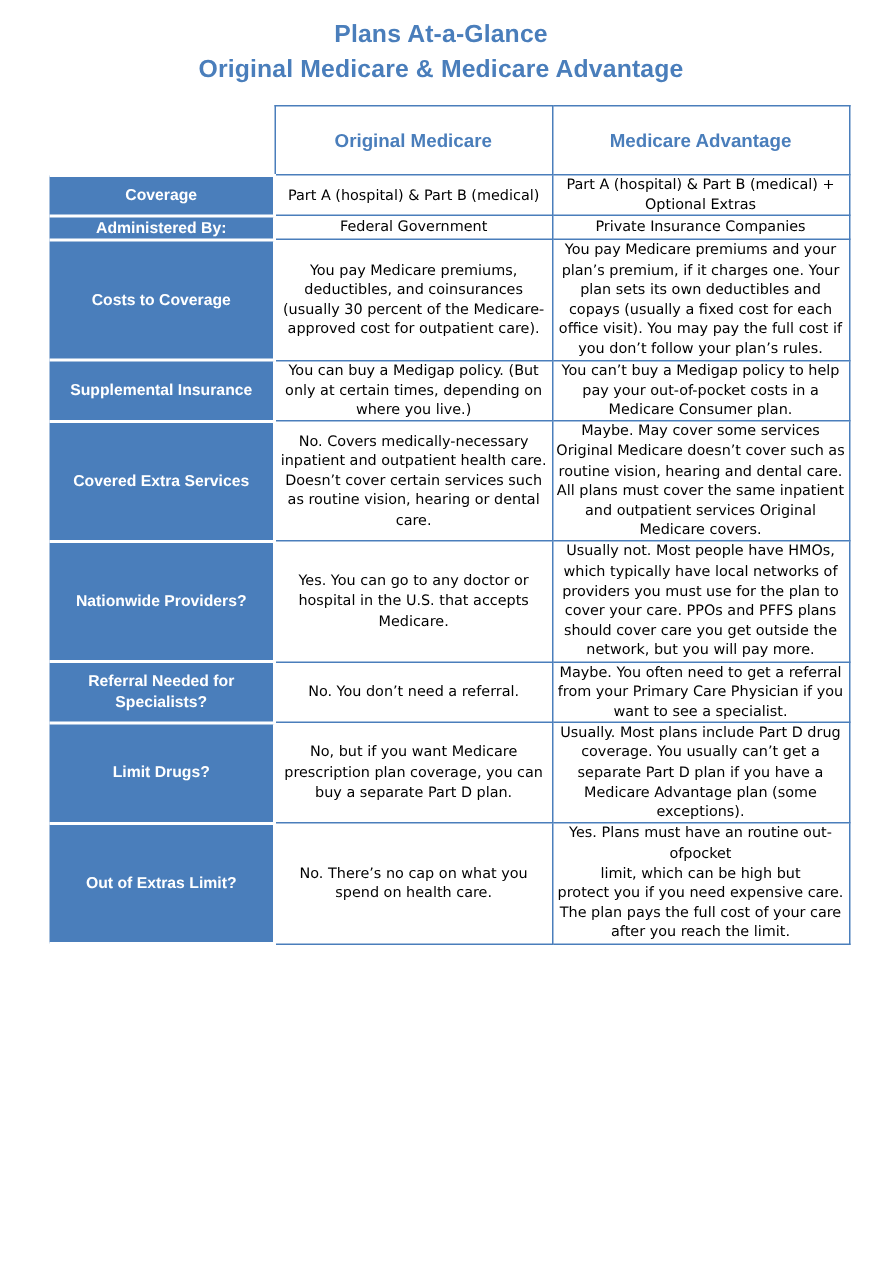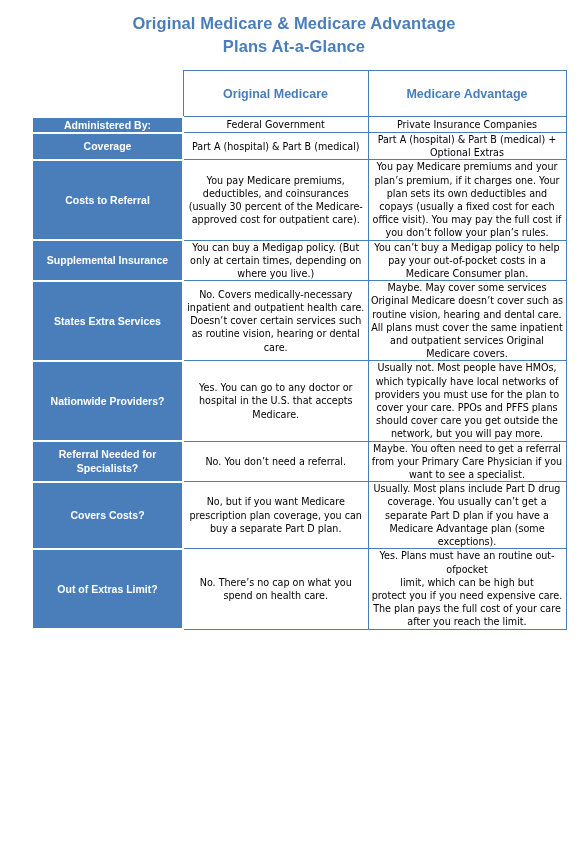--- a/index.html
+++ b/index.html
@@ -102,73 +102,73 @@
   }
 
   .nowrapline { display: block; }
 </style>
 </head>
 <body>
 
 <div id="page">
 
   <div class="title-block">
+    <div class="title-line">Plans At-a-Glance</div>
     <div class="title-line">Original Medicare &amp; Medicare Advantage</div>
-    <div class="title-line">Plans At-a-Glance</div>
   </div>
 
   <table class="table">
     <colgroup>
       <col class="c-label">
       <col class="c-om">
       <col class="c-ma">
     </colgroup>
     <tbody id="table-body">
         <tr class="head">
           <td class="lbl"></td>
           <th class="colhead">Original Medicare</th>
           <th class="colhead">Medicare Advantage</th>
         </tr>
         <tr>
+          <td class="lbl">Coverage</td>
+          <td class="cell">Part A (hospital) &amp; Part B (medical)</td>
+          <td class="cell">Part A (hospital) &amp; Part B (medical) + Optional Extras</td>
+        </tr>
+        <tr>
           <td class="lbl">Administered By:</td>
           <td class="cell">Federal Government</td>
           <td class="cell">Private Insurance Companies</td>
         </tr>
         <tr>
-          <td class="lbl">Coverage</td>
-          <td class="cell">Part A (hospital) &amp; Part B (medical)</td>
-          <td class="cell">Part A (hospital) &amp; Part B (medical) + Optional Extras</td>
-        </tr>
-        <tr>
-          <td class="lbl">Costs to Referral</td>
+          <td class="lbl">Costs to Coverage</td>
           <td class="cell">You pay Medicare premiums, deductibles, and coinsurances (usually 30 percent of the Medicare-approved cost for outpatient care).</td>
           <td class="cell">You pay Medicare premiums and your plan’s premium, if it charges one. Your plan sets its own deductibles and copays (usually a fixed cost for each office visit). You may pay the full cost if you don’t follow your plan’s rules.</td>
         </tr>
         <tr>
           <td class="lbl">Supplemental Insurance</td>
           <td class="cell">You can buy a Medigap policy. (But only at certain times, depending on where you live.)</td>
           <td class="cell">You can’t buy a Medigap policy to help pay your out-of-pocket costs in a Medicare Consumer plan.</td>
         </tr>
         <tr>
-          <td class="lbl">States Extra Services</td>
+          <td class="lbl">Covered Extra Services</td>
           <td class="cell">No. Covers medically-necessary inpatient and outpatient health care. Doesn’t cover certain services such as routine vision, hearing or dental care.</td>
           <td class="cell">Maybe. May cover some services Original Medicare doesn’t cover such as routine vision, hearing and dental care. All plans must cover the same inpatient and outpatient services Original Medicare covers.</td>
         </tr>
         <tr>
           <td class="lbl">Nationwide Providers?</td>
           <td class="cell">Yes. You can go to any doctor or hospital in the U.S. that accepts Medicare.</td>
           <td class="cell">Usually not. Most people have HMOs, which typically have local networks of providers you must use for the plan to cover your care. PPOs and PFFS plans should cover care you get outside the network, but you will pay more.</td>
         </tr>
         <tr>
           <td class="lbl">Referral Needed for Specialists?</td>
           <td class="cell">No. You don’t need a referral.</td>
           <td class="cell">Maybe. You often need to get a referral from your Primary Care Physician if you want to see a specialist.</td>
         </tr>
         <tr>
-          <td class="lbl">Covers Costs?</td>
+          <td class="lbl">Limit Drugs?</td>
           <td class="cell">No, but if you want Medicare prescription plan coverage, you can buy a separate Part D plan.</td>
           <td class="cell">Usually. Most plans include Part D drug coverage. You usually can’t get a separate Part D plan if you have a Medicare Advantage plan (some exceptions).</td>
         </tr>
         <tr>
           <td class="lbl">Out of Extras Limit?</td>
           <td class="cell">No. There’s no cap on what you spend on health care.</td>
           <td class="cell">
             <span class="nowrapline">Yes. Plans must have an routine out-ofpocket</span>
             <span class="nowrapline">limit, which can be high but</span>
             <span class="nowrapline">protect you if you need expensive care.</span>

